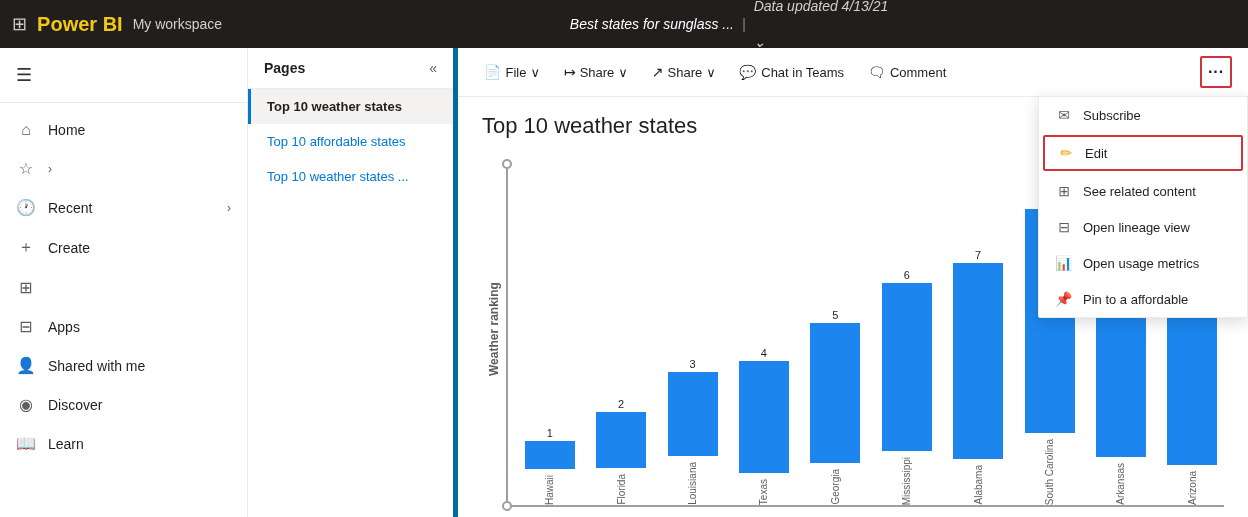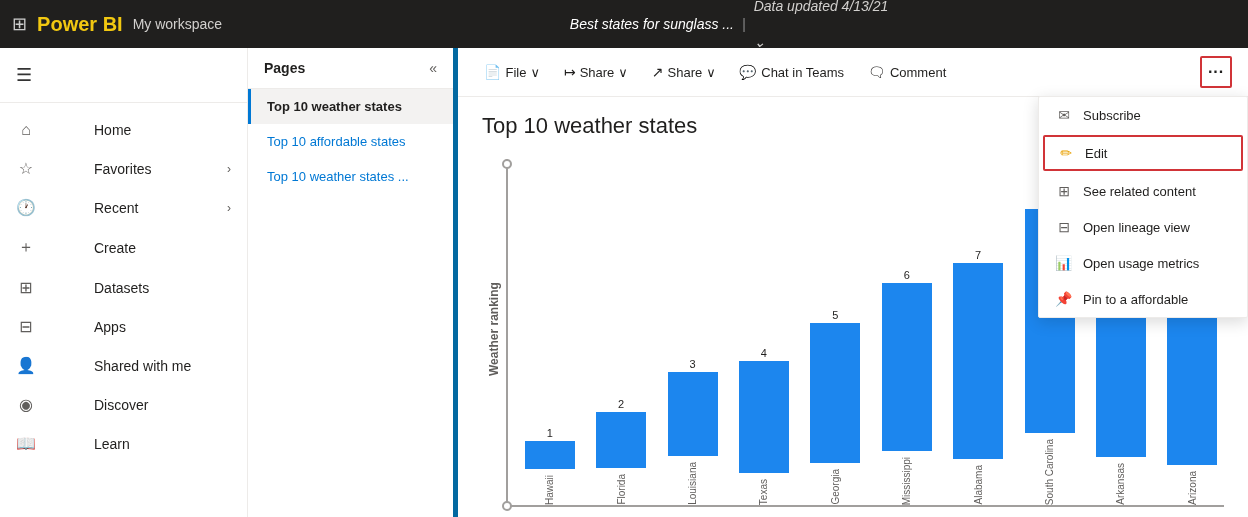--- a/index.html
+++ b/index.html
@@ -73,21 +73,21 @@
       display: flex;
       align-items: center;
       padding: 10px 16px;
       gap: 12px;
       cursor: pointer;
       font-size: 14px;
       color: #201f1e;
       text-decoration: none;
     }
     .nav-item .nav-icon { font-size: 16px; color: #605e5c; width: 20px; text-align: center; }
-    .nav-item .nav-label { flex: 1; margin-left: 46px; }
+    .nav-item .nav-label { flex: 1; }
     .nav-item .nav-chevron { color: #605e5c; font-size: 12px; }
 
     
     .content-area {
       display: flex;
       flex: 1;
       overflow: hidden;
     }
 
     
@@ -335,35 +335,33 @@
       <button class="hamburger-btn">☰</button>
     </div>
     <nav class="sidebar-nav">
 
       <div class="nav-item">
         <span class="nav-icon">⌂</span>
         <span class="nav-label">Home</span>
       </div>
       <div class="nav-item">
         <span class="nav-icon">☆</span>
-        <span class="nav-label">Favorites</span>
         <span class="nav-chevron">›</span>
       </div>
       <div class="nav-item">
         <span class="nav-icon">🕐</span>
         <span class="nav-label">Recent</span>
         <span class="nav-chevron">›</span>
       </div>
       <div class="nav-item">
         <span class="nav-icon">＋</span>
         <span class="nav-label">Create</span>
       </div>
       <div class="nav-item">
         <span class="nav-icon">⊞</span>
-        <span class="nav-label">Datasets</span>
       </div>
       <div class="nav-item">
         <span class="nav-icon">⊟</span>
         <span class="nav-label">Apps</span>
       </div>
       <div class="nav-item">
         <span class="nav-icon">👤</span>
         <span class="nav-label">Shared with me</span>
       </div>
       <div class="nav-item">

